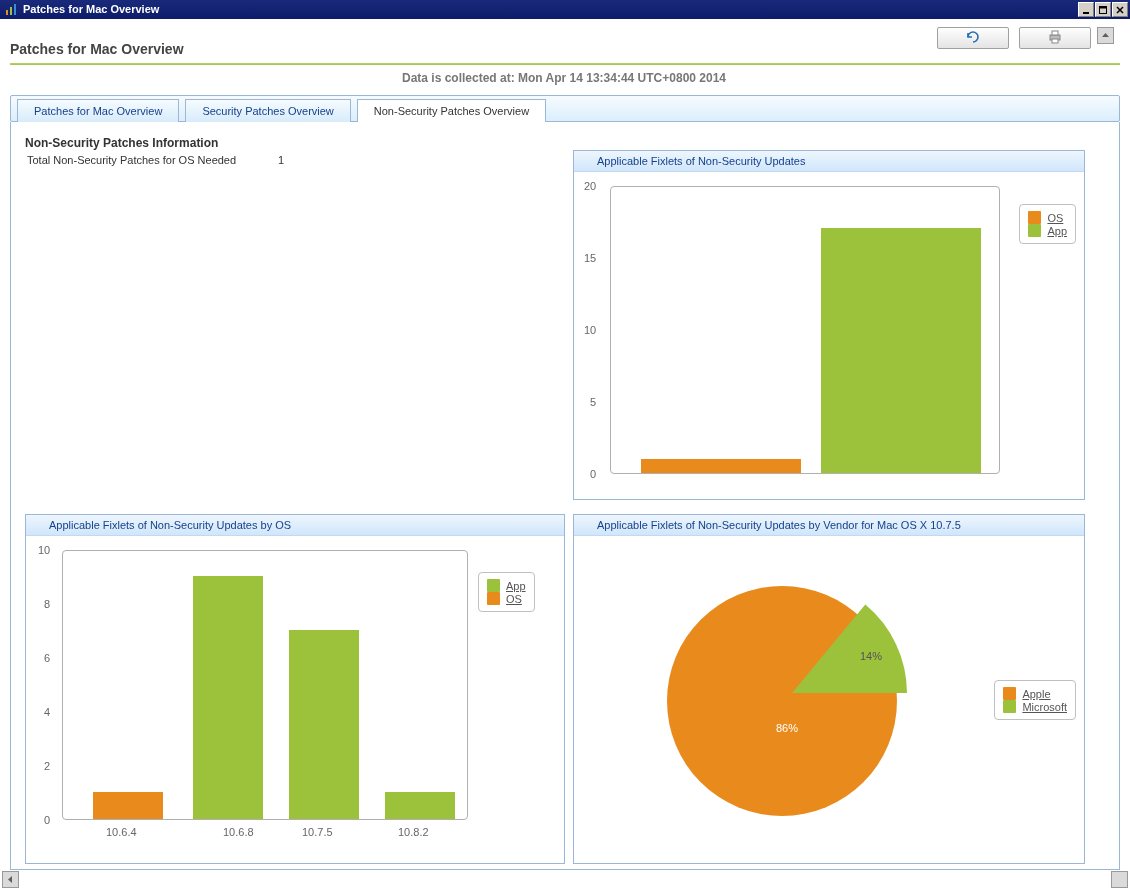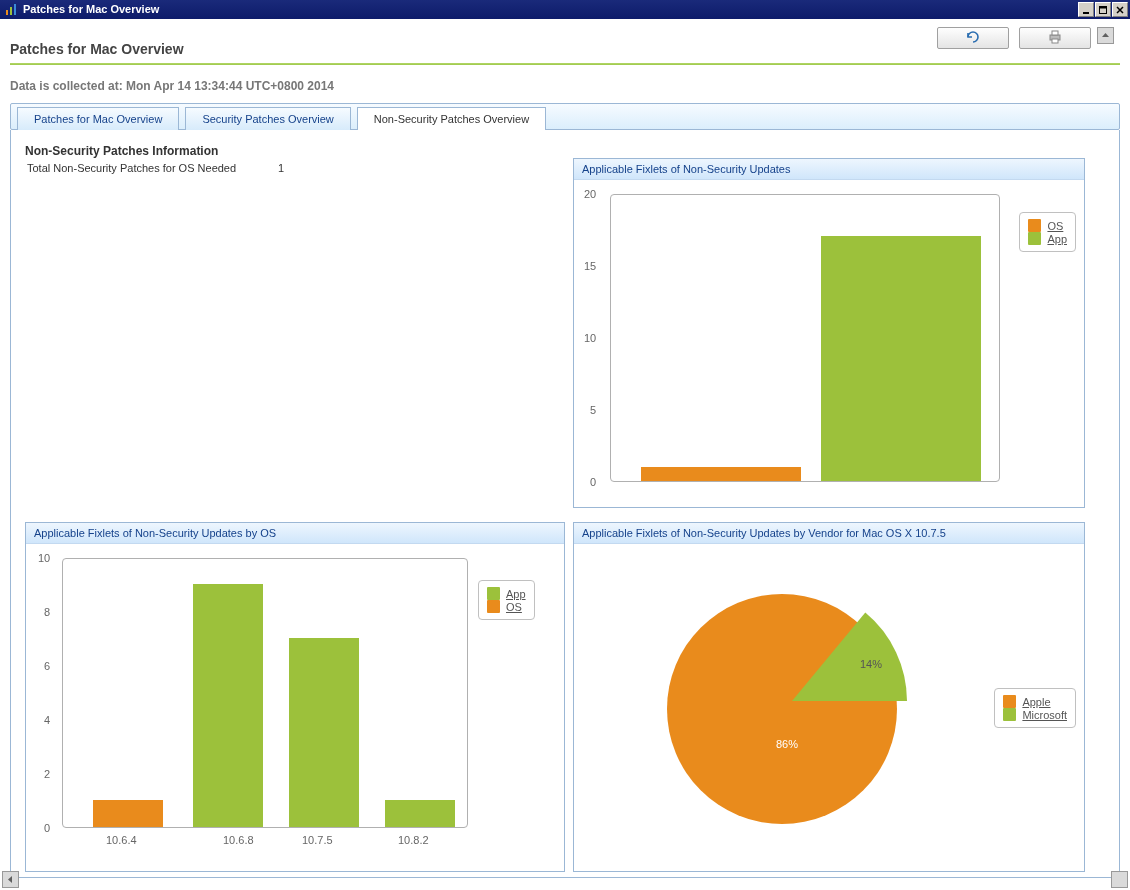--- a/index.html
+++ b/index.html
@@ -6,30 +6,30 @@
   body { margin:0; padding:0; font-family: Verdana, Arial, sans-serif; font-size:11px; background:#fff; color:#333; width:1130px; height:890px; overflow:hidden; position:relative;}
   .titlebar { background: linear-gradient(#1a2a7a,#0d1b6a); height:19px; line-height:19px; padding-left:4px; color:#fff; font-weight:bold; font-size:11px; display:flex; align-items:center; }
   .tb-icon { width:15px; height:15px; margin-right:4px; display:inline-block; }
   .titlebar-buttons { margin-left:auto; display:flex; padding-right:2px;}
   .tbbtn { width:16px; height:15px; background:#d4d0c8; border:1px solid #808080; border-top-color:#fff; border-left-color:#fff; margin-left:1px; display:flex; align-items:center; justify-content:center; font-family:Arial; font-size:9px; color:#000;}
   .page { padding:8px 10px 0 10px; }
   .toolbar-strip { height:26px; display:flex; justify-content:flex-end; gap:10px; padding-right:6px; align-items:flex-start;}
   .tool-btn { width:72px; height:22px; border:1px solid #a0a0a0; background:linear-gradient(#fefefe,#e4e4e4); border-radius:2px; display:flex; align-items:center; justify-content:center;}
   .page-heading { font-size:14px; font-weight:bold; color:#444; margin-top:-12px;}
   .green-line{ height:2px; background:linear-gradient(#b5d66a,#9cc94a); margin-top:6px;}
-  .data-stamp{ text-align:left; color:#777; font-weight:bold; font-size:12px; padding:14px 2px 10px 0;}
+  .data-stamp{ text-align:center; color:#777; font-weight:bold; font-size:12px; padding:6px 2px 10px 0;}
   .tabrow { background:linear-gradient(#f6fbff,#dbeefc); border:1px solid #9bb7d5; border-radius:2px; height:27px; display:flex; align-items:flex-end; padding-left:6px;}
   .tab { border:1px solid #9bb7d5; border-bottom:none; padding:5px 16px 5px 16px; margin-right:6px; background:linear-gradient(#f6fbff,#d7ebfb); color:#15428b; font-size:11px; cursor:pointer; position:relative; top:1px; }
   .tab.active { background:#fff; color:#333; }
   .content { border:1px solid #9bb7d5; border-top:none; padding:14px 8px 8px 14px; height:748px; }
   .section-title{ font-weight:bold; font-size:12px; color:#333; margin-bottom:0;}
   .info-table td{ padding:2px 0; font-size:11px; color:#333;}
   .info-table td.val{ padding-left:40px; text-align:left;}
   .panel { border:1px solid #9bb7d5; background:#fff;}
-  .panel-head { background:linear-gradient(#eef6fe,#d0e6fb); color:#15428b; padding:4px 8px; font-size:11px; border-bottom:1px solid #c3d9f0;}
+  .panel-head { background:linear-gradient(#eef6fe,#d0e6fb); color:#15428b; padding:4px 23px; font-size:11px; border-bottom:1px solid #c3d9f0;}
   .panel-body{ position:relative; background:#fff;}
   .plotbox{ border:1px solid #b0b0b0; border-radius:4px; background:#fff; position:relative;}
   .tick-label{ position:absolute; font-size:11px; color:#666;}
   .legend{ position:absolute; border:1px solid #c0c0c0; border-radius:4px; background:#fff; padding:6px 8px; font-size:11px; color:#555;text-decoration:underline;}
   .legswatch{ display:inline-block; width:13px; height:13px; margin-right:6px; vertical-align:-2px; border-radius:1px;}
   .scroll-arrow{ width:17px; height:17px; background:#dadada; border:1px solid #999; display:inline-flex; align-items:center; justify-content:center; }
 </style>
 </head>
 <body>
 
@@ -171,21 +171,21 @@
           <svg width="400" height="312" style="position:absolute; left:8px; top:5px;">
             <g transform="translate(200,160)">
               <circle r="115" fill="#e98b1c"></circle>
 
               <g transform="translate(10,-8)">
                 <path d="M0 0 L73.3 -88.4 A115 115 0 0 1 115 0 Z" fill="#9cc13b"></path>
               </g>
             </g>
           </svg>
           <span class="tick-label" style="left:286px; top:114px; color:#555;">14%</span>
-          <span class="tick-label" style="left:156px; top:194px; color:#fff;padding-left:46px;">86%</span>
+          <span class="tick-label" style="left:156px; top:186px; color:#fff;padding-left:46px;">86%</span>
           <div class="legend" style="right:8px; top:144px;">
             <div><span class="legswatch" style="background:#e98b1c;"></span><span>Apple</span></div>
             <div><span class="legswatch" style="background:#9cc13b;"></span><span>Microsoft</span></div>
           </div>
         </div>
       </div>
     </div>
 
   </div>
 </div>

